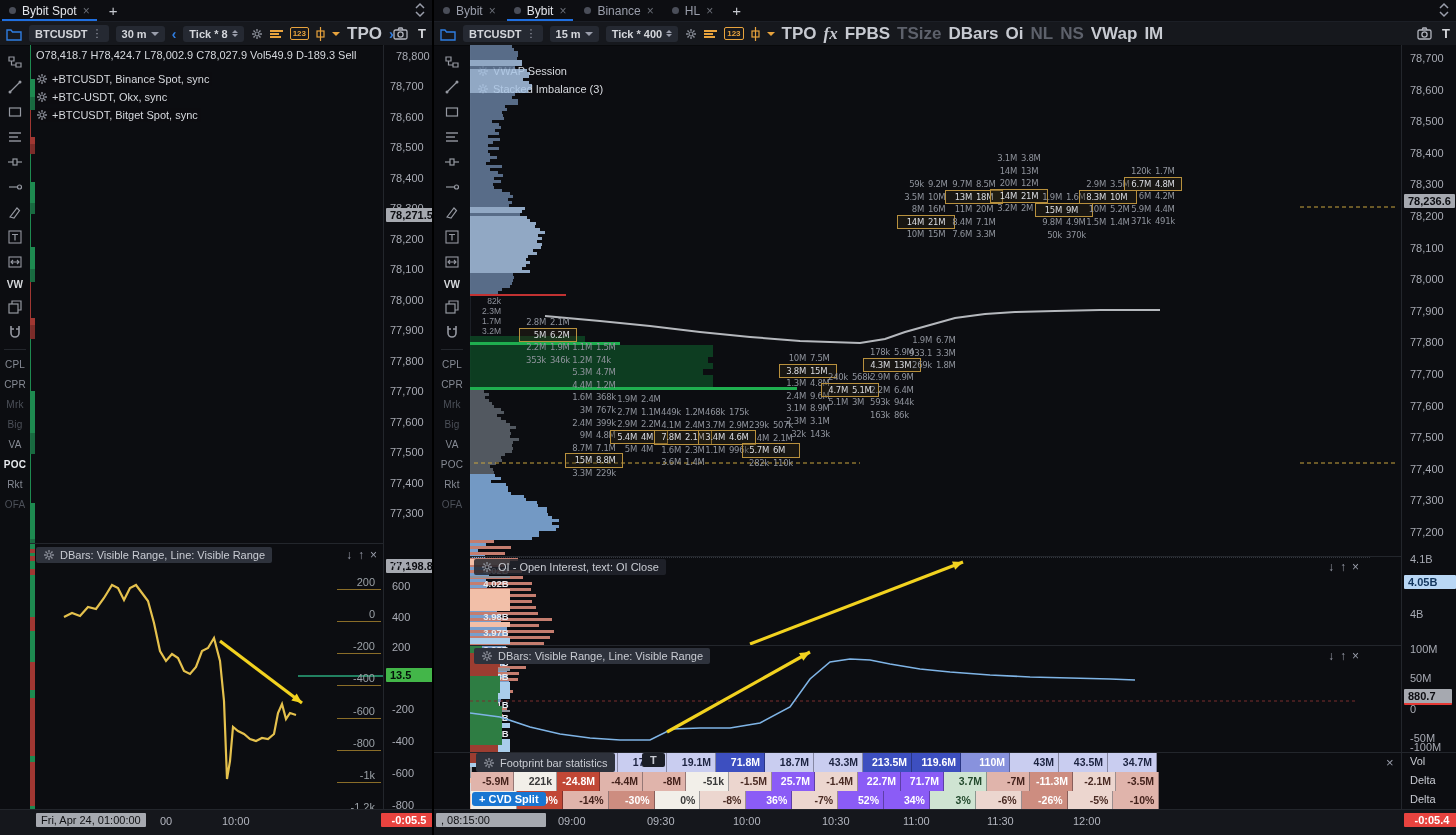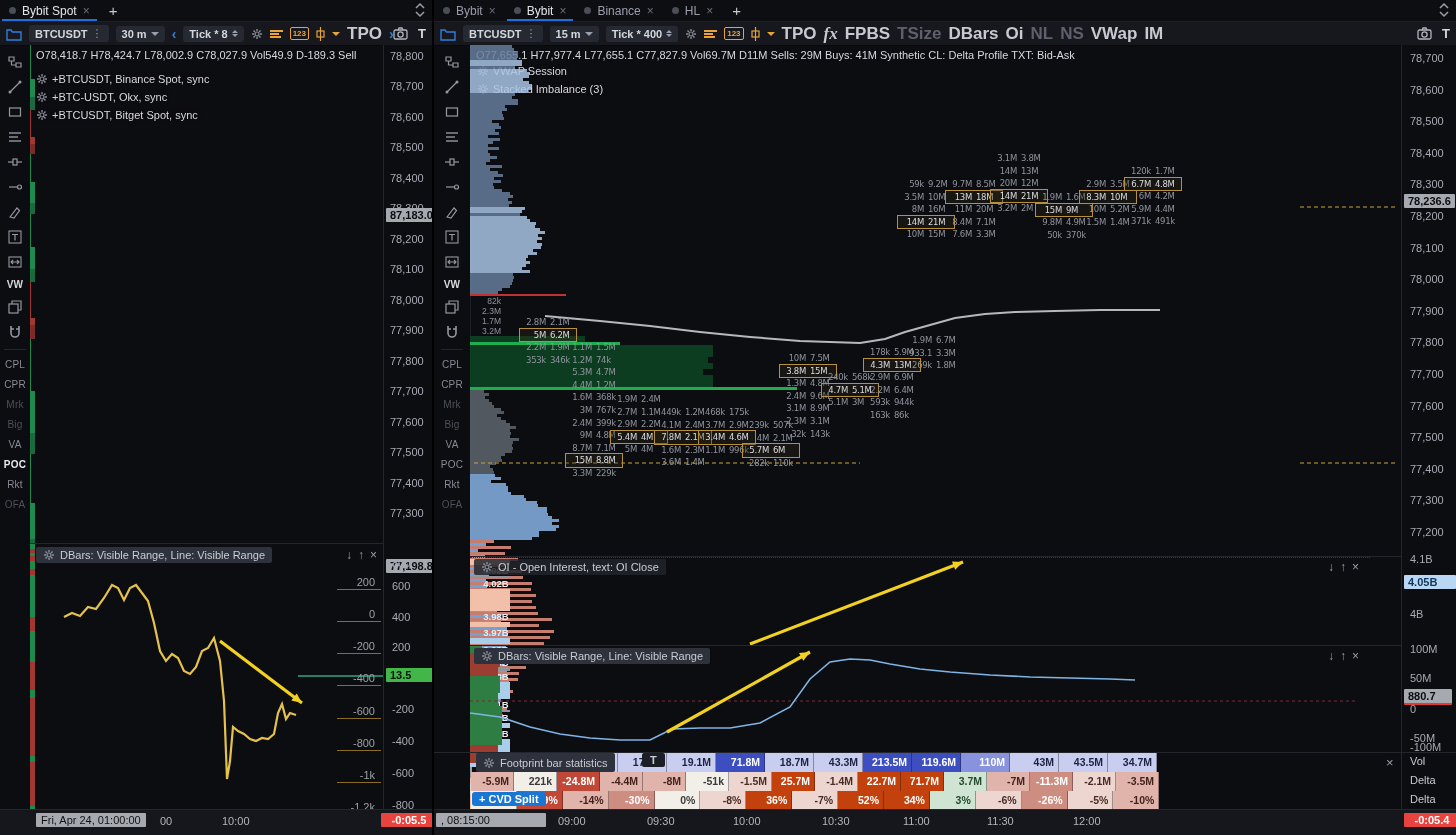--- a/index.html
+++ b/index.html
@@ -46,21 +46,21 @@
   .pctrl{position:absolute;display:flex;gap:6px;color:#9a9eab;font-size:12px}
   .clus{position:absolute;font-size:8.5px;line-height:12.6px;color:#8f939c;font-family:"DejaVu Sans",sans-serif;letter-spacing:-.3px}
   .clrow{display:flex;white-space:nowrap}
   .clrow b{font-weight:normal;display:inline-block;width:26px;text-align:right}
   .clrow i{font-style:normal;display:inline-block;width:26px;text-align:left;margin-left:4px}
   .clrow.boxed{outline:1px solid #b8903d;background:rgba(50,40,20,.35);color:#d9dbe0}
   .fprow{position:absolute;left:37px;display:flex;height:19px}
   .fpcell{height:19px;line-height:19px;text-align:right;padding-right:4px;font-size:10.5px;font-weight:bold;box-sizing:border-box;border-right:1px solid rgba(10,10,20,.35);overflow:hidden}
   .v-l{background:#c9cdf0;color:#1c2340}.v-m{background:#8892dd;color:#fff}.v-d{background:#3d4fc0;color:#fff}
   .d-w{background:#f2efe9;color:#3a3a3a}.d-p1{background:#ecd6cf;color:#4a2b24}.d-p2{background:#e0b4ab;color:#44221c}
-  .d-p3{background:#cd8d80;color:#fff}.d-r{background:#c14836;color:#fff}.d-g{background:#c2410c;color:#fff}.d-g1{background:#cfe4d2;color:#234a2d}
+  .d-p3{background:#cd8d80;color:#fff}.d-r{background:#c14836;color:#fff}.d-g{background:#8b5cf6;color:#fff}.d-g1{background:#cfe4d2;color:#234a2d}
   .timeaxis{position:absolute;left:0;right:0;bottom:0;height:25px;background:#15171c;border-top:1px solid #23262c}
   .ttick{position:absolute;top:5px;font-size:11px;color:#b2b5be}
   .tchip2{position:absolute;top:3px;background:#a6a9b0;color:#101114;font-size:11px;padding:1px 5px;border-radius:1px;white-space:nowrap}
   .tcount{position:absolute;top:3px;background:#e8433f;color:#fff;font-size:11px;font-weight:bold;padding:1px 6px;border-radius:1px}
   .gearwrap{display:inline-flex}
   svg{display:block}
 </style>
 </head>
 <body>
 
@@ -296,37 +296,37 @@
       <div style="left: 64px; top: 117.645px; width: 1px; height: 45.705px; background: rgb(30, 138, 80);"></div>
       <div style="left: 62px; top: 123.739px; width: 5px; height: 18.282px; background: rgb(30, 138, 80);"></div>
       <div style="left: 62px; top: 477px; width: 5px; height: 18px; background: rgb(30, 138, 80); opacity: 0.75;"></div>
       <div style="left: 71px; top: 111.551px; width: 1px; height: 36.564px; background: rgb(160, 55, 50);"></div>
       <div style="left: 69px; top: 123.739px; width: 5px; height: 15.235px; background: rgb(160, 55, 50);"></div>
       <div style="left: 69px; top: 480.6px; width: 5px; height: 14.4px; background: rgb(160, 55, 50); opacity: 0.75;"></div>
       <div style="left: 78px; top: 120.692px; width: 1px; height: 48.752px; background: rgb(160, 55, 50);"></div>
       <div style="left: 76px; top: 138.974px; width: 5px; height: 21.329px; background: rgb(160, 55, 50);"></div>
     </div>
   <div id="l-axis" class="abs" style="left:383px;top:45px;width:49px;height:765px;border-left:1px solid #23262c;background:#0c0d11">
-      <div class="axis-label" style="left: 6px; top: 5px;">78,800</div>
+      <div class="axis-label" style="left: 12px; top: 5px;">78,800</div>
       <div class="axis-label" style="left: 6px; top: 35.47px;">78,700</div>
       <div class="axis-label" style="left: 6px; top: 65.94px;">78,600</div>
       <div class="axis-label" style="left: 6px; top: 96.41px;">78,500</div>
       <div class="axis-label" style="left: 6px; top: 126.88px;">78,400</div>
       <div class="axis-label" style="left: 6px; top: 157.35px;">78,300</div>
       <div class="axis-label" style="left: 6px; top: 187.82px;">78,200</div>
       <div class="axis-label" style="left: 6px; top: 218.29px;">78,100</div>
       <div class="axis-label" style="left: 6px; top: 248.76px;">78,000</div>
       <div class="axis-label" style="left: 6px; top: 279.23px;">77,900</div>
       <div class="axis-label" style="left: 6px; top: 309.7px;">77,800</div>
       <div class="axis-label" style="left: 6px; top: 340.17px;">77,700</div>
       <div class="axis-label" style="left: 6px; top: 370.64px;">77,600</div>
       <div class="axis-label" style="left: 6px; top: 401.11px;">77,500</div>
       <div class="axis-label" style="left: 6px; top: 431.58px;">77,400</div>
       <div class="axis-label" style="left: 6px; top: 462.05px;">77,300</div>
-      <div class="chip" style="left: 2px; top: 163px;">87,183.0</div>
+      <div class="chip" style="left: 2px; top: 163px;">78,271.5</div>
       <div class="chip" style="left: 2px; top: 514px;">77,198.8</div>
       <div class="axis-label" style="left: 8px; top: 512px;">800</div>
       <div class="axis-label" style="left: 8px; top: 535px;">600</div>
       <div class="axis-label" style="left: 8px; top: 566px;">400</div>
       <div class="axis-label" style="left: 8px; top: 596px;">200</div>
       <div class="axis-label" style="left: 8px; top: 658px;">-200</div>
       <div class="axis-label" style="left: 8px; top: 690px;">-400</div>
       <div class="axis-label" style="left: 8px; top: 722px;">-600</div>
       <div class="axis-label" style="left: 8px; top: 754px;">-800</div>
       <div class="chip green" style="left: 2px; top: 623px; width: 40px;">13.5</div>
@@ -570,21 +570,20 @@
       <div class="sbdiv"></div>
       <div class="sblabel">CPL</div>
       <div class="sblabel">CPR</div>
       <div class="sblabel dim2">Mrk</div>
       <div class="sblabel dim2">Big</div>
       <div class="sblabel">VA</div>
       <div class="sblabel">POC</div>
       <div class="sblabel">Rkt</div>
       <div class="sblabel dim2">OFA</div>
     </div>
-  <div class="abs legend" style="left:42px;top:49px;width:700px">O77,655.1 H77,977.4 L77,655.1 C77,827.9  Vol69.7M D11M  Sells: 29M Buys: 41M   Synthetic  CL: Delta Profile TXT: Bid-Ask</div>
   <div id="r-indicators" class="abs" style="left:40px;top:64px">
       <div class="indrow" style="margin-bottom: 4px;">
         <span class="gearwrap">
           <svg width="12" height="12" viewBox="0 0 12 12">
             <g stroke="#8a8e98" stroke-width="1.4">
               <line x1="9.0" y1="6.0" x2="11.0" y2="6.0"></line>
               <line x1="8.1" y1="8.1" x2="9.5" y2="9.5"></line>
               <line x1="6.0" y1="9.0" x2="6.0" y2="11.0"></line>
               <line x1="3.9" y1="8.1" x2="2.5" y2="9.5"></line>
               <line x1="3.0" y1="6.0" x2="1.0" y2="6.0"></line>

